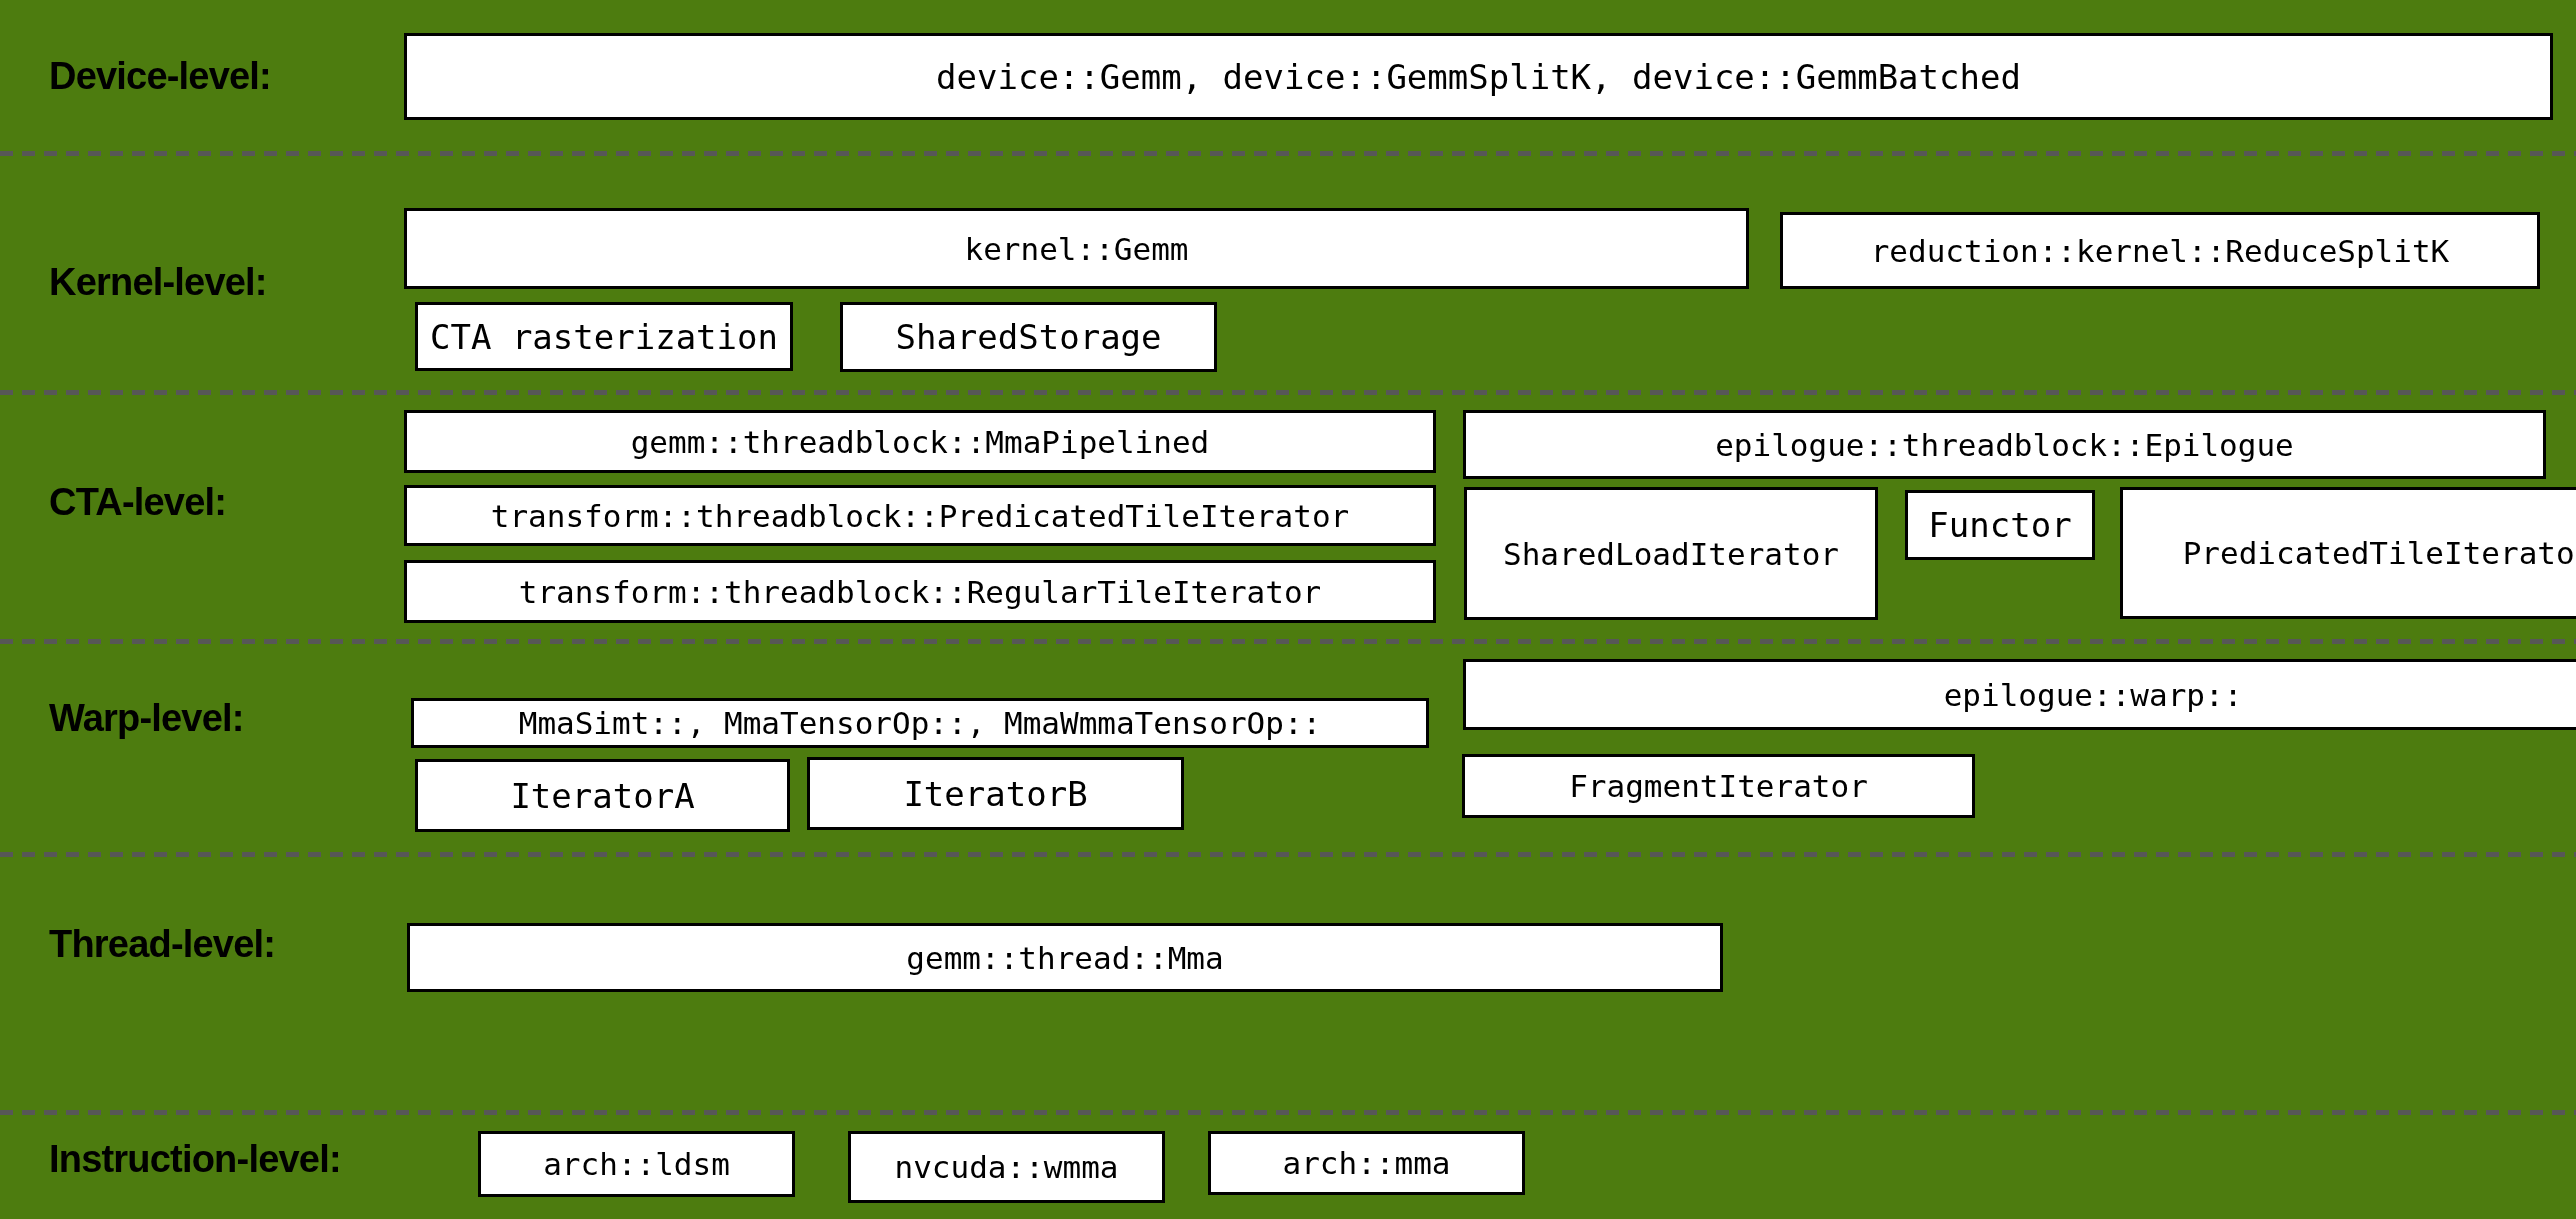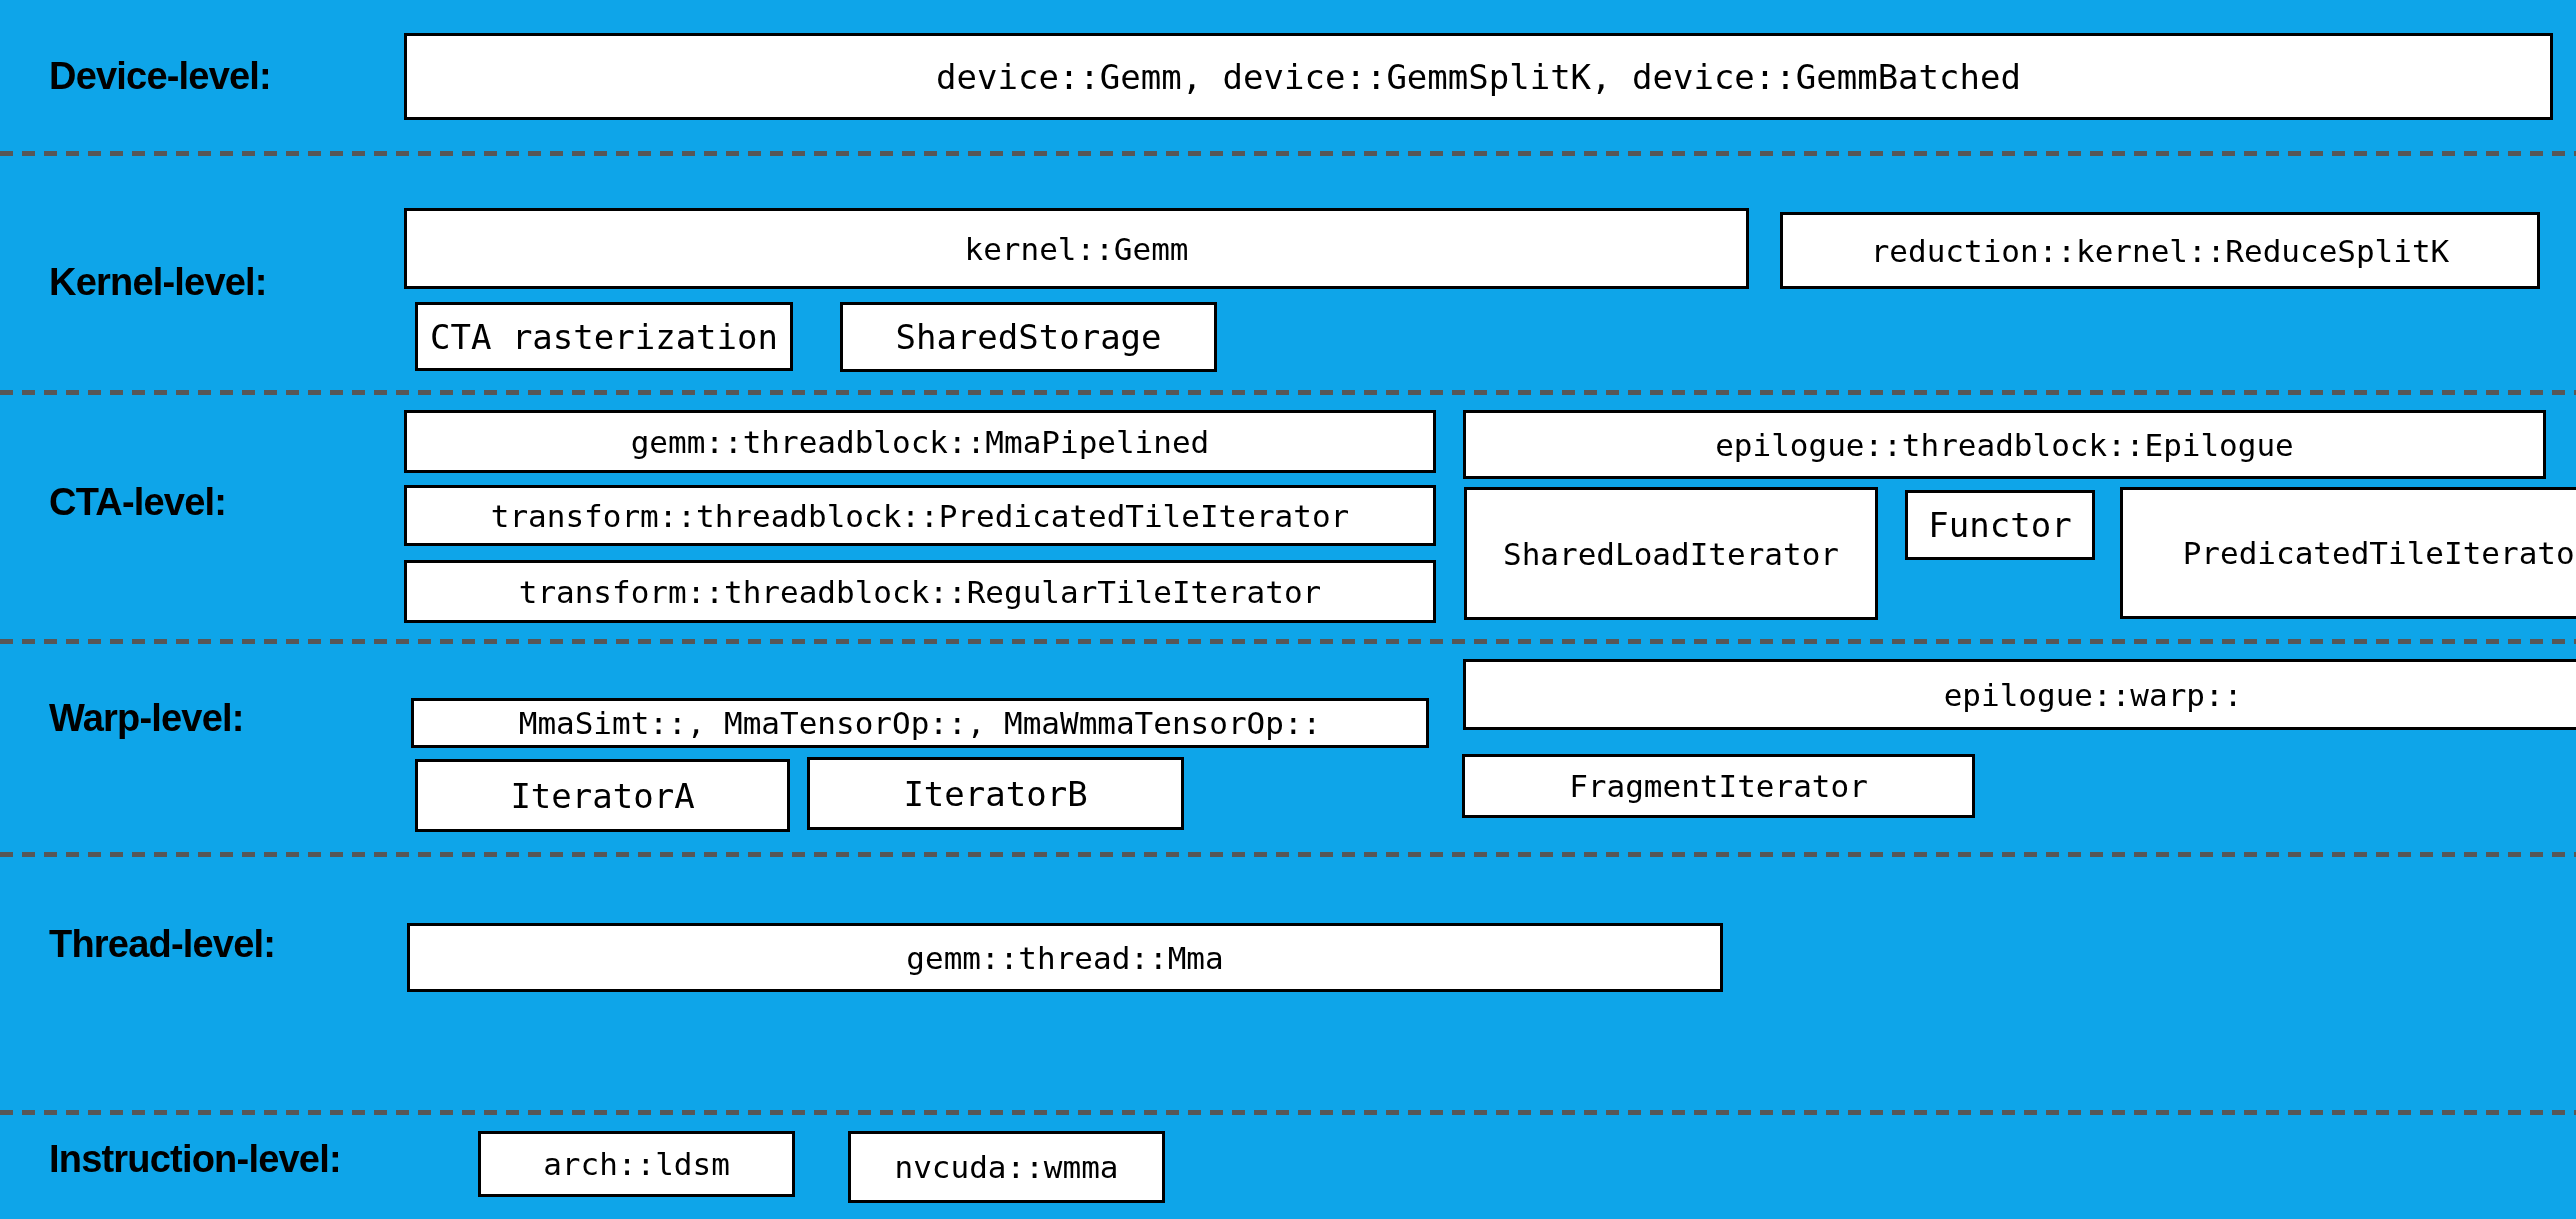--- a/index.html
+++ b/index.html
@@ -4,21 +4,21 @@
 <style>
   html, body {
     margin: 0;
     padding: 0;
     background: #ffffff;
   }
   .canvas {
     position: relative;
     width: 2576px;
     height: 1219px;
-    background: #0ea5e9;
+    background: #4d7c0f;
     overflow: hidden;
   }
   .lvl-label {
     position: absolute;
     left: 49px;
     transform: translateY(-50%);
     font-family: "Liberation Sans", sans-serif;
     font-weight: bold;
     font-size: 38px;
     letter-spacing: -0.8px;
@@ -84,15 +84,16 @@
   <div class="box" style="left:411px; top:662px; width:1018px; height:50px;margin-top:36px;">MmaSimt::, MmaTensorOp::, MmaWmmaTensorOp::</div>
   <div class="box" style="left:1463px; top:659px; width:1260px; height:71px;">epilogue::warp::</div>
   <div class="box fs44" style="left:415px; top:759px; width:375px; height:73px;">IteratorA</div>
   <div class="box fs44" style="left:807px; top:757px; width:377px; height:73px;">IteratorB</div>
   <div class="box" style="left:1462px; top:754px; width:513px; height:64px;">FragmentIterator</div>
 
   <div class="box" style="left:407px; top:923px; width:1316px; height:69px;">gemm::thread::Mma</div>
 
   <div class="box" style="left:478px; top:1131px; width:317px; height:66px;">arch::ldsm</div>
   <div class="box" style="left:848px; top:1131px; width:317px; height:72px;">nvcuda::wmma</div>
+  <div class="box" style="left:1208px; top:1131px; width:317px; height:64px;">arch::mma</div>
 
 </div>
 
 
 </body></html>

